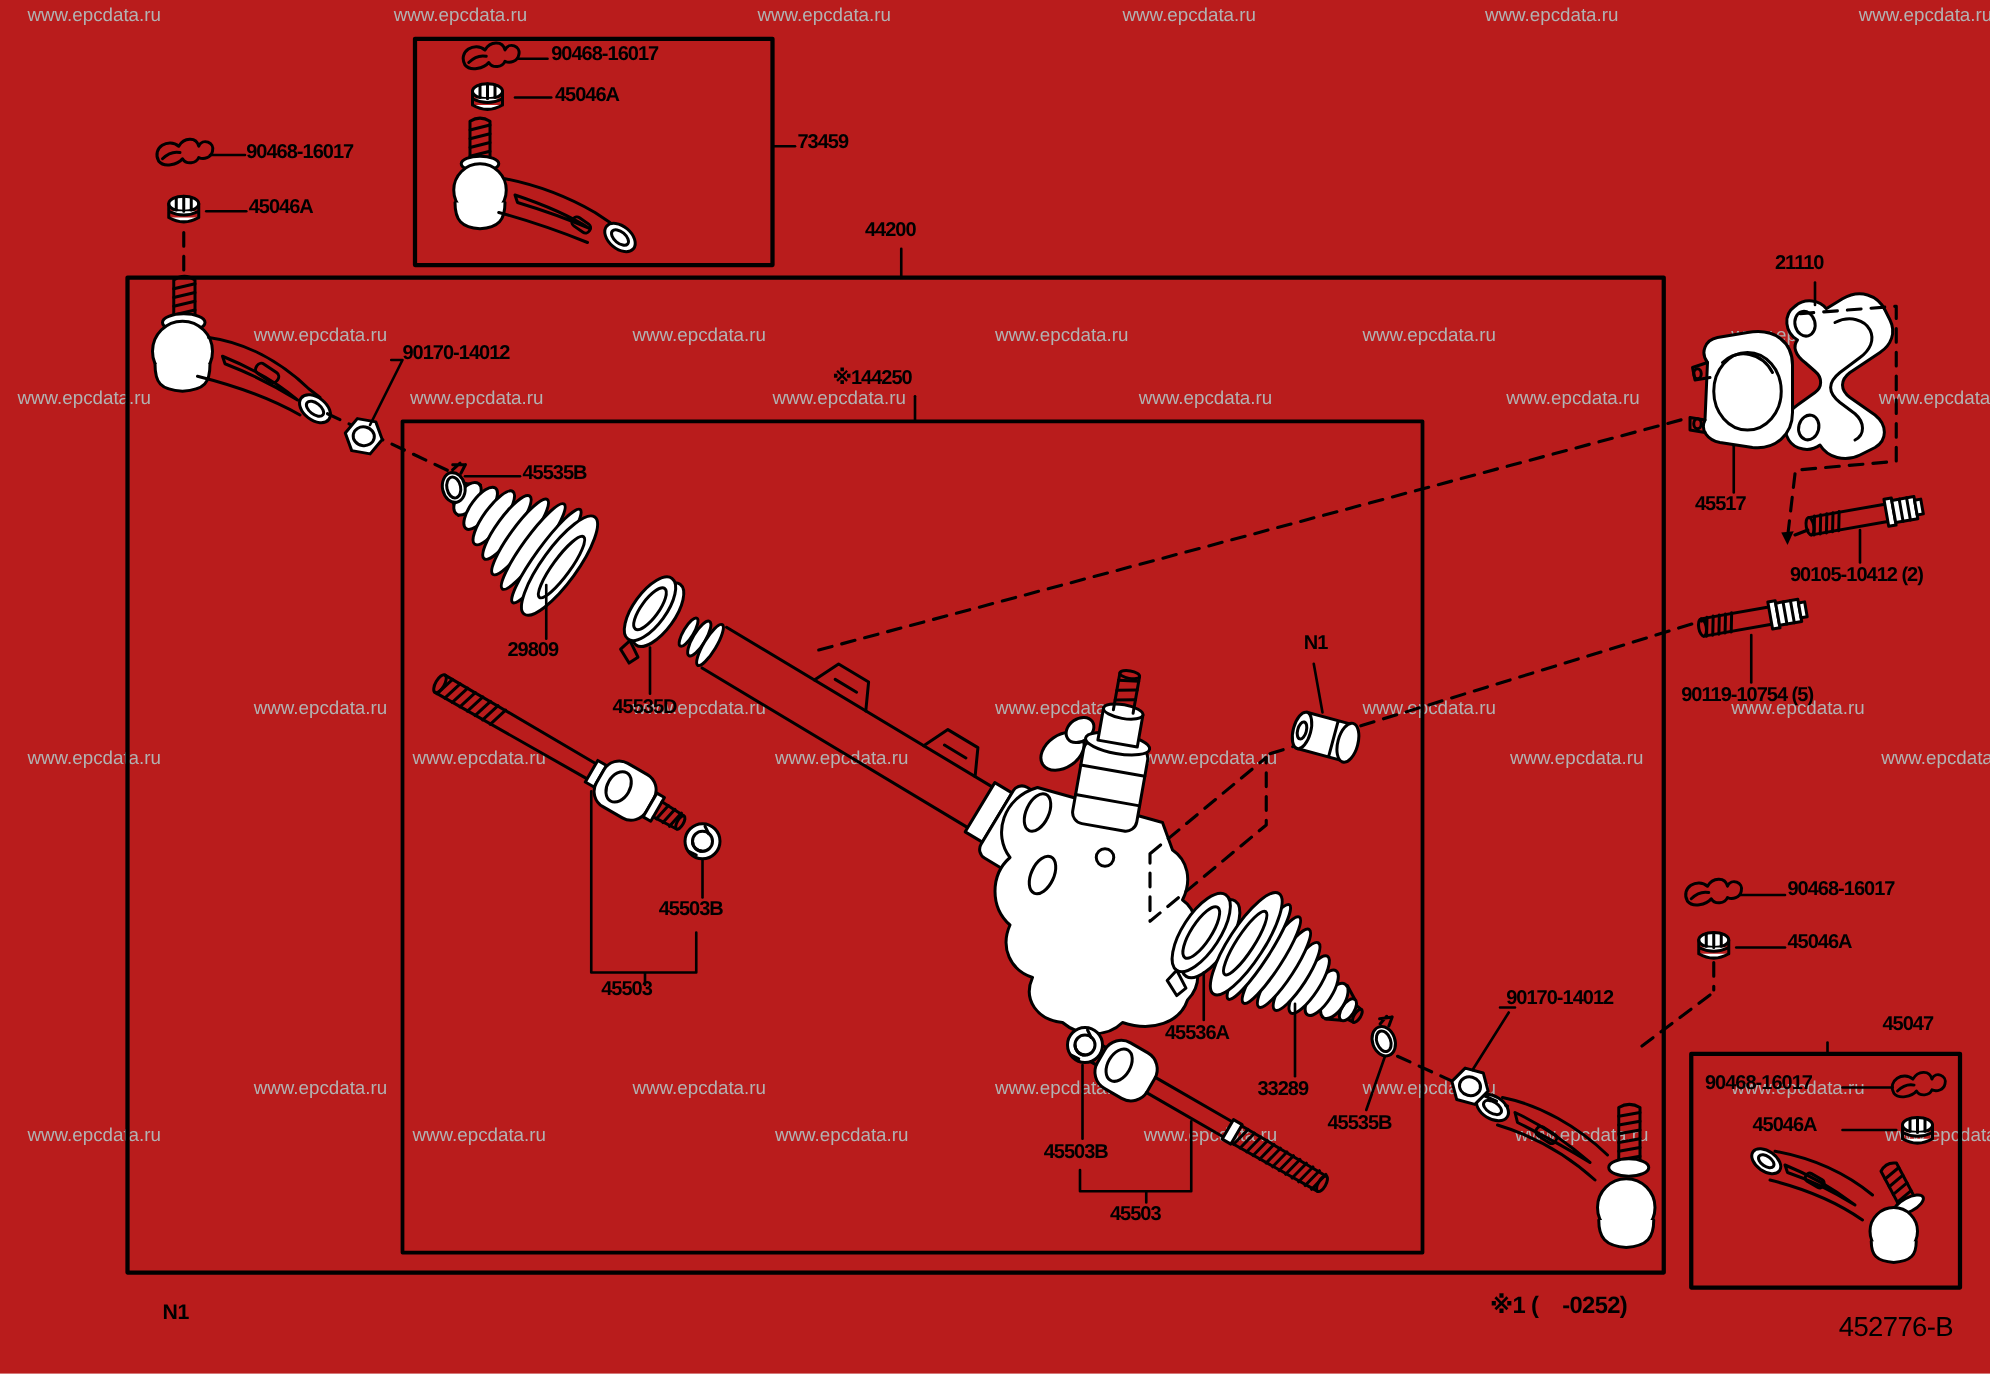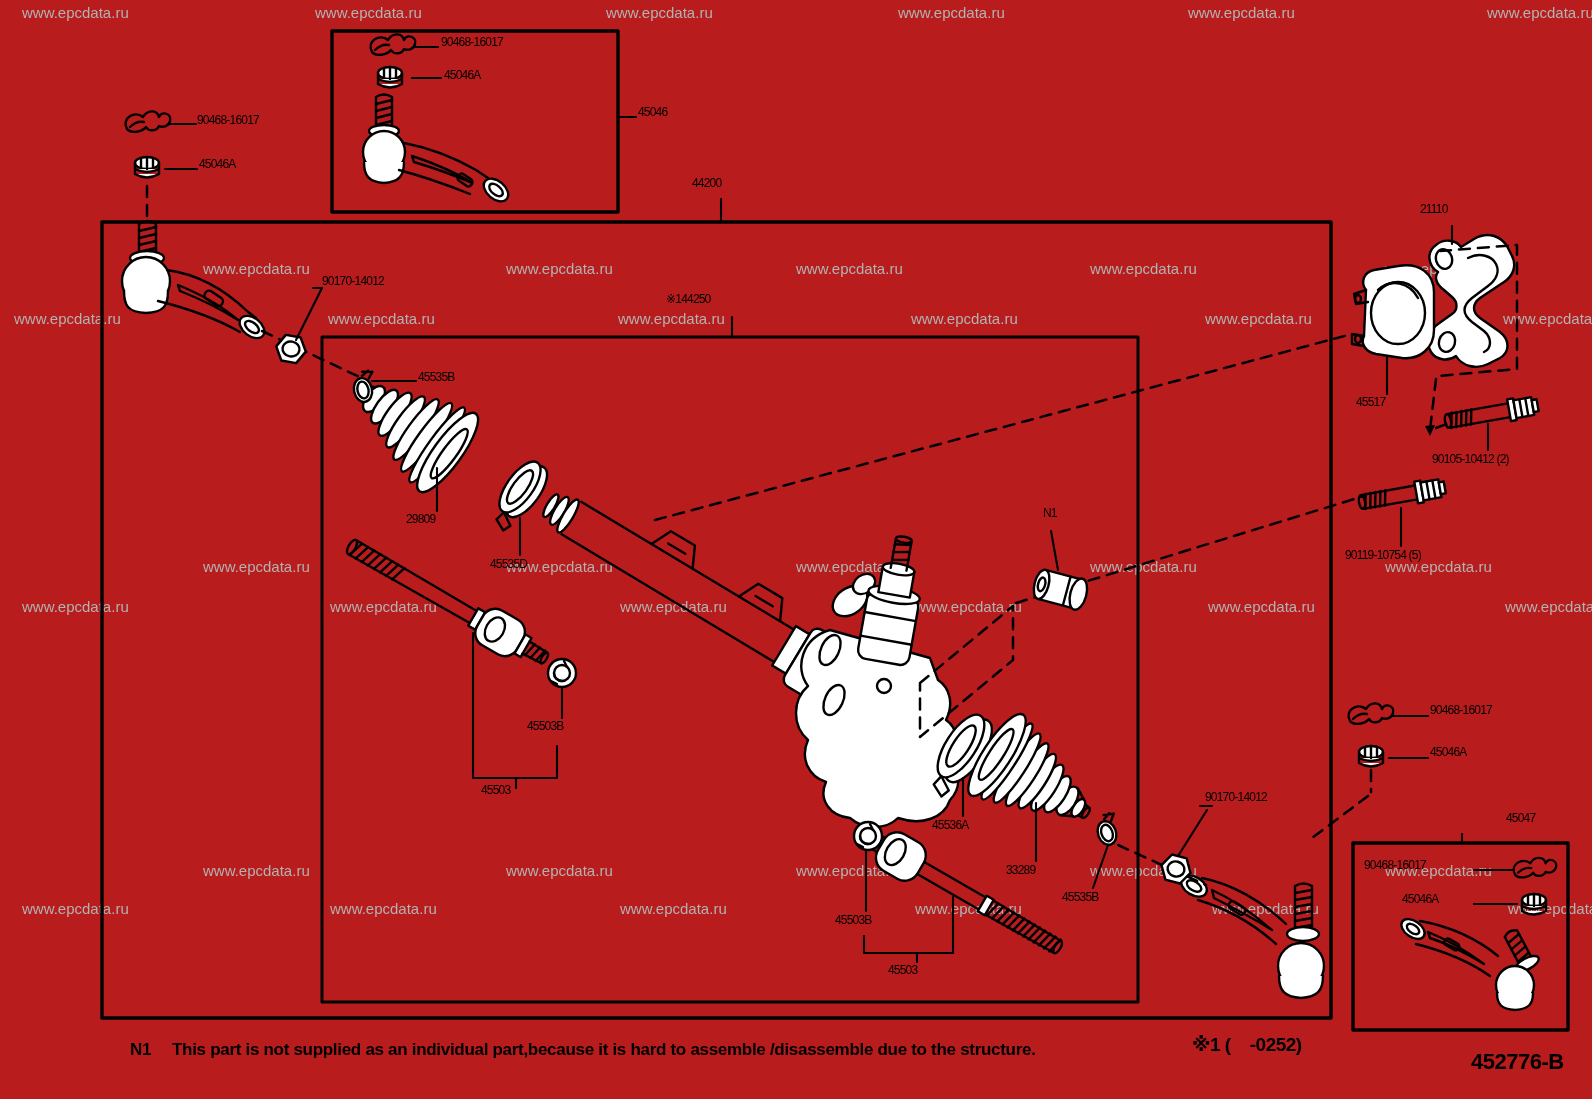--- a/index.html
+++ b/index.html
@@ -1,25 +1,25 @@
 <!DOCTYPE html>
 <html><head>
 <meta charset="utf-8">
 <style>
   html,body{margin:0;padding:0;background:#fff;}
   #stage{position:relative;width:1592px;height:1099px;background:#b91c1c;overflow:hidden;
          font-family:"Liberation Sans","DejaVu Sans",sans-serif;padding-left:16px;}
   #wm-layer{position:absolute;left:0;top:0;width:100%;height:100%;z-index:0;}
   .wm{position:absolute;font-size:15px;white-space:nowrap;font-weight:400;}
   #art{position:absolute;left:0;top:0;z-index:1;}
-  .plabel{position:absolute;z-index:2;font-size:12px;font-weight:400;color:#000;
+  .plabel{position:absolute;z-index:2;font-size:16px;font-weight:700;color:#000;
           letter-spacing:-0.8px;white-space:pre;}
   .plabel-sm{position:absolute;z-index:2;font-size:19px;font-weight:700;color:#000;
           letter-spacing:-0.5px;white-space:pre;}
-  .plabel-lg{position:absolute;z-index:2;font-size:22px;font-weight:700;color:#000;
+  .plabel-lg{position:absolute;z-index:2;font-size:22px;font-weight:400;color:#000;
           letter-spacing:-0.5px;white-space:pre;}
   .note-ref,.note-text{position:absolute;z-index:2;font-size:17px;font-weight:700;color:#000;
           letter-spacing:-0.3px;white-space:pre;}
 </style>
 </head>
 <body>
 
 <div id="stage">
 
   <div id="wm-layer" style="color: rgb(178, 178, 178);">
@@ -393,21 +393,21 @@
         <path d="M864,936 L864,953 L953,953 L953,897 M917,953 L917,962"></path>
         <path d="M1200,806 L1212,806 M1207,810 L1178,856"></path>
       </g>
     </g>
   </svg>
 
   <div class="plabel" style="left:197px;top:113px">90468-16017</div>
   <div class="plabel" style="left:199px;top:157px">45046A</div>
   <div class="plabel" style="left:441px;top:35px">90468-16017</div>
   <div class="plabel" style="left:444px;top:68px">45046A</div>
-  <div class="plabel" style="left:638px;top:105px">45046</div>
+  <div class="plabel" style="left:638px;top:105px">73459</div>
   <div class="plabel" style="left:692px;top:176px">44200</div>
   <div class="plabel" style="left:666px;top:292px">※144250</div>
   <div class="plabel" style="left:322px;top:274px">90170-14012</div>
   <div class="plabel" style="left:418px;top:370px">45535B</div>
   <div class="plabel" style="left:406px;top:512px">29809</div>
   <div class="plabel" style="left:490px;top:557px">45535D</div>
   <div class="plabel" style="left:527px;top:719px">45503B</div>
   <div class="plabel" style="left:481px;top:783px">45503</div>
   <div class="plabel" style="left:1043px;top:506px">N1</div>
   <div class="plabel" style="left:1420px;top:202px">21110</div>
@@ -420,17 +420,16 @@
   <div class="plabel" style="left:1364px;top:858px">90468-16017</div>
   <div class="plabel" style="left:1402px;top:892px">45046A</div>
   <div class="plabel" style="left:932px;top:818px">45536A</div>
   <div class="plabel" style="left:1006px;top:863px">33289</div>
   <div class="plabel" style="left:1062px;top:890px">45535B</div>
   <div class="plabel" style="left:835px;top:913px">45503B</div>
   <div class="plabel" style="left:888px;top:963px">45503</div>
   <div class="plabel" style="left:1205px;top:790px">90170-14012</div>
 
   <div class="note-ref" style="left:130px;top:1040px">N1</div>
-  <div class="note-text" style="left:172px;top:1040px">This part is not supplied as an individual part,because it is hard to assemble /disassemble due to the structure.</div>
   <div class="plabel-sm" style="left:1192px;top:1033px">※1 (    -0252)</div>
   <div class="plabel-lg" style="left:1471px;top:1049px">452776-B</div>
 
 </div>
 
 </body></html>

